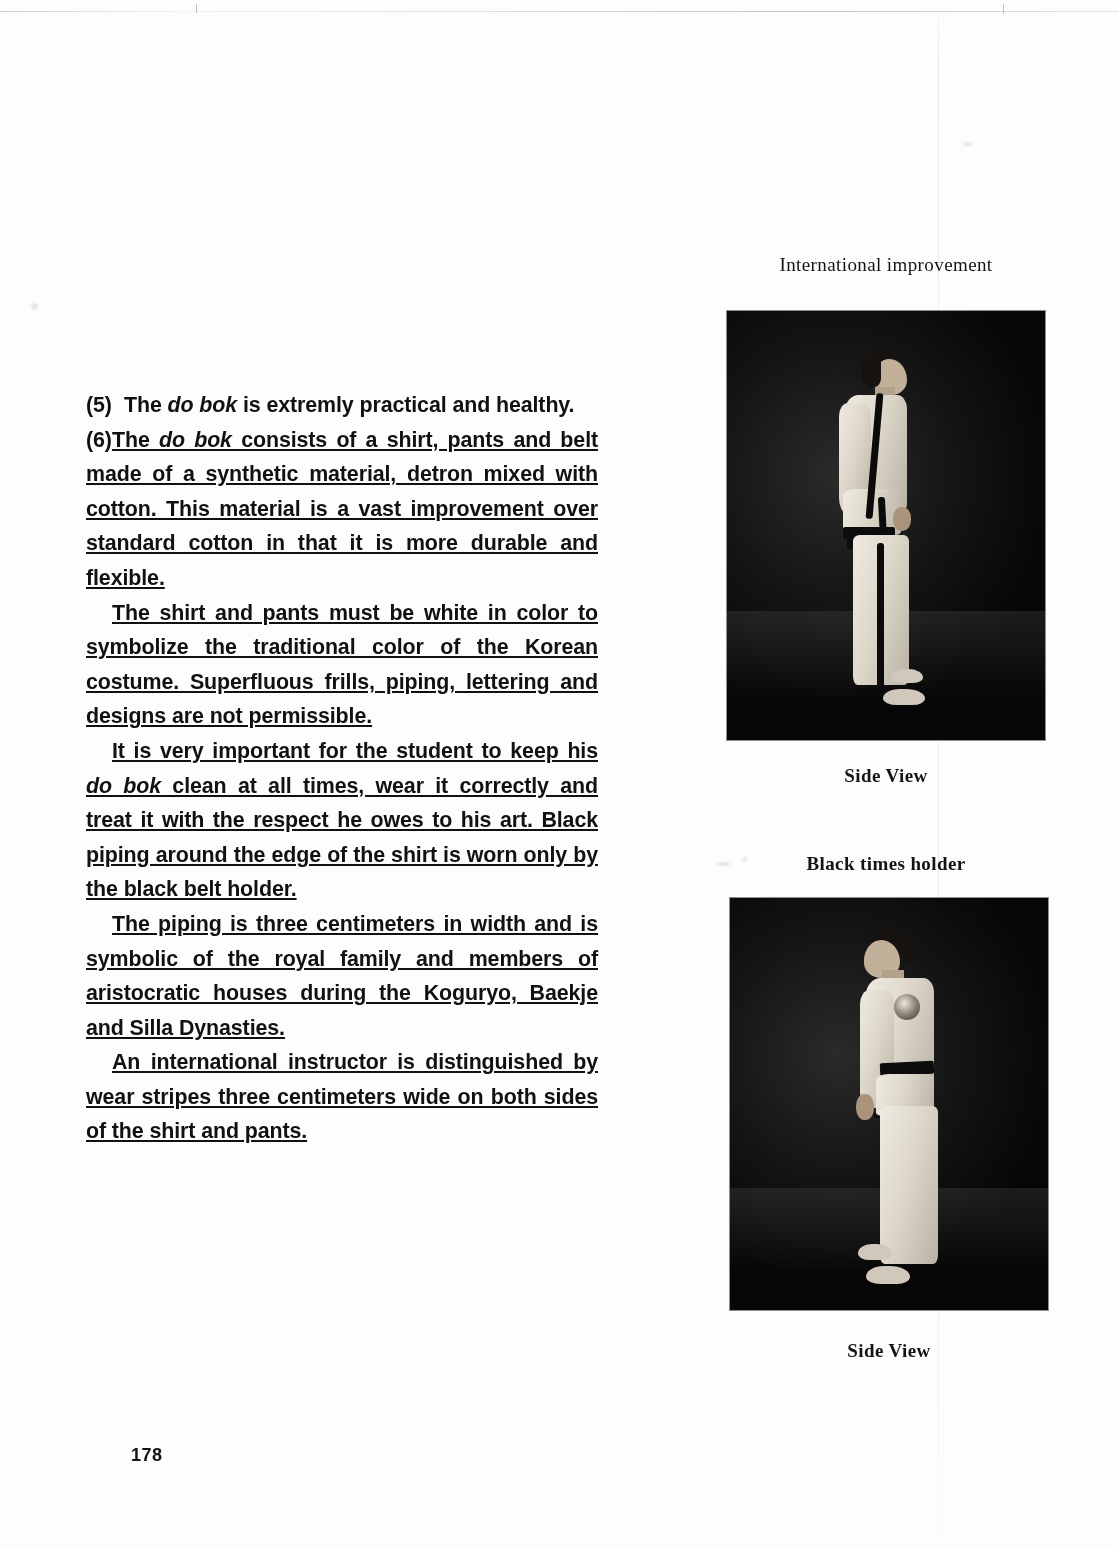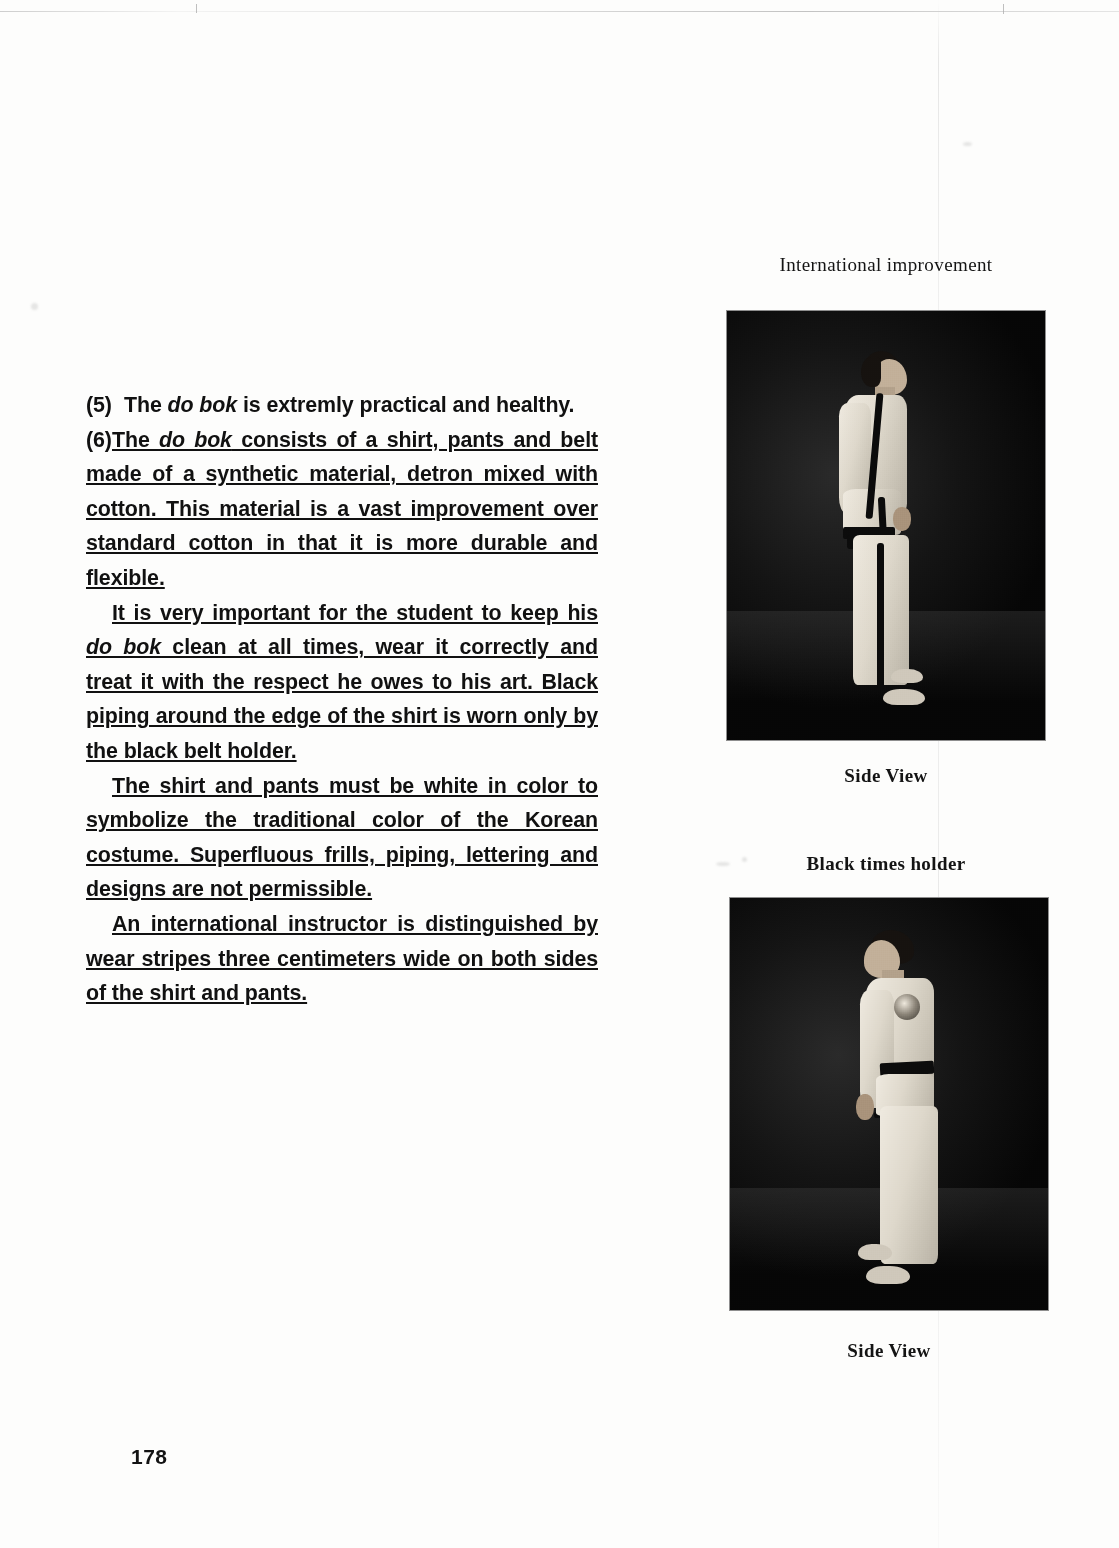--- a/index.html
+++ b/index.html
@@ -178,21 +178,21 @@
       repeating-linear-gradient(0deg, rgba(255,255,255,0.05) 0 1px, rgba(0,0,0,0.05) 1px 2px),
       repeating-linear-gradient(90deg, rgba(255,255,255,0.04) 0 1px, rgba(0,0,0,0.04) 1px 2px);
     mix-blend-mode: overlay;
   }
 
   
   .page-number {
     position: absolute;
     left: 131px;
     top: 1445px;
-    font-size: 21px;
+    font-size: 18px;
     font-weight: bold;
     color: #131313;
     letter-spacing: 0.5px;
   }
 </style>
 </head>
 <body>
 
 <div class="page">
 
@@ -213,26 +213,27 @@
     </div>
 
     <div class="num-item">
       <span class="marker">(6)</span>
     </div>
 
     <div class="para">
       The <em class="dobok">do bok</em> consists of a shirt, pants and belt made of a synthetic material, detron mixed with cotton. This material is a vast improvement over standard cotton in that it is more durable and flexible.
     </div>
 
+    <div class="para">The shirt and pants must be white in color to symbolize the traditional color of the Korean costume. Superfluous frills, piping, lettering and designs are not permissible.</div>
+
     <div class="para">
       It is very important for the student to keep his <em class="dobok">do bok</em> clean at all times, wear it correctly and treat it with the respect he owes to his art. Black piping around the edge of the shirt is worn only by the black belt holder.
     </div>
 
-    <div class="para">The shirt and pants must be white in color to symbolize the traditional color of the Korean costume. Superfluous frills, piping, lettering and designs are not permissible.</div>
-
+    <div class="para">The piping is three centimeters in width and is symbolic of the royal family and members of aristocratic houses during the Koguryo, Baekje and Silla Dynasties.</div>
 
     <div class="para">An international instructor is distinguished by wear stripes three centimeters wide on both sides of the shirt and pants.</div>
   </div>
 
   <div class="caption" style="left:727px; top:254px; width:318px;">International improvement</div>
 
   <div class="photo" style="left:727px; top:311px; width:318px; height:429px;">
     <div class="bg"></div>
     <div class="floor" style="top:300px; height:129px;"></div>
 

